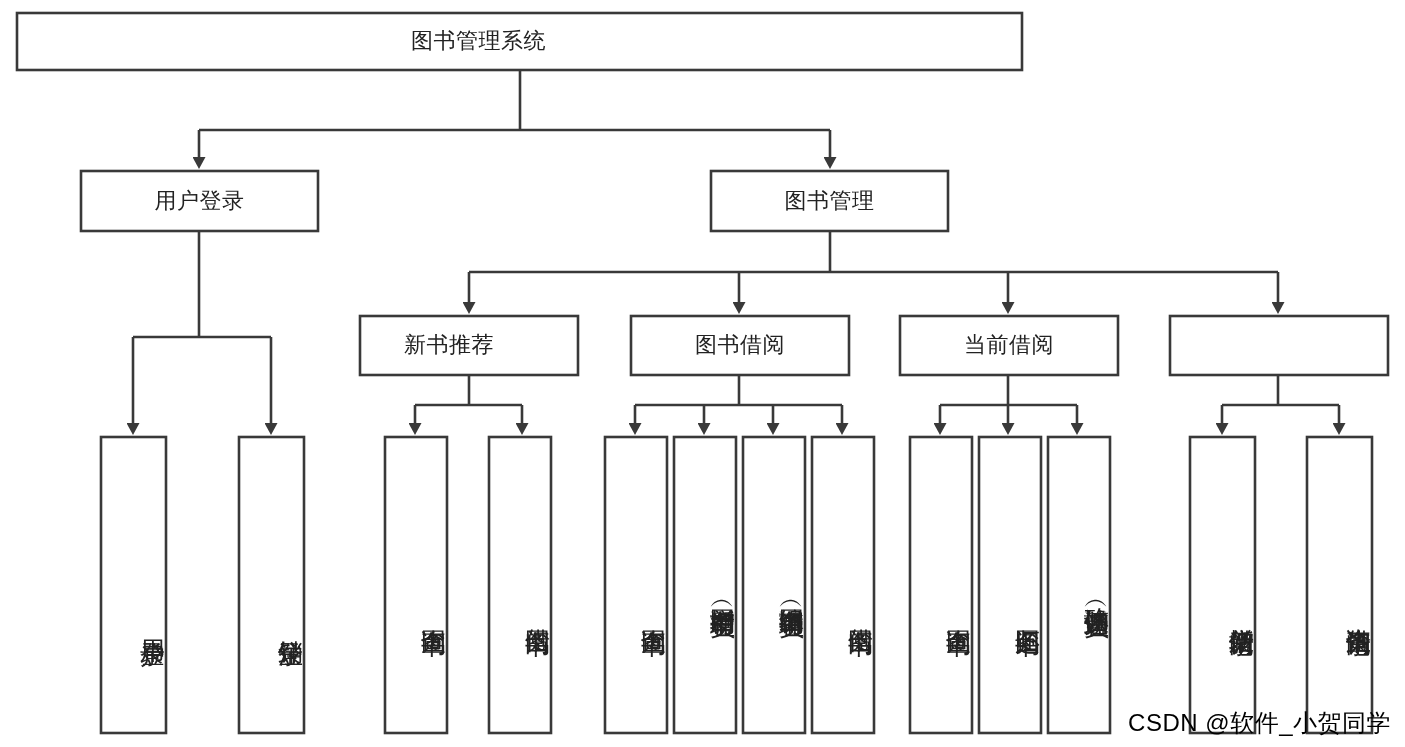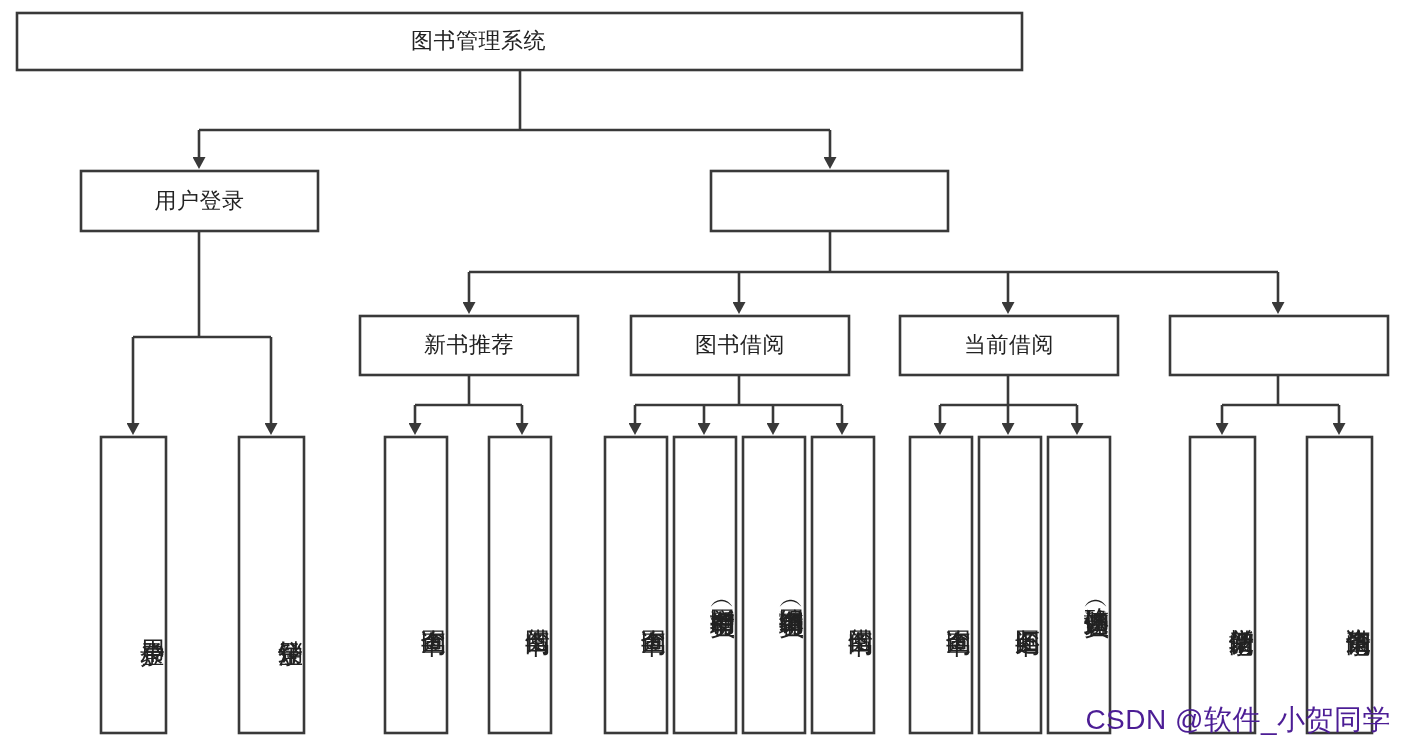--- a/index.html
+++ b/index.html
@@ -65,22 +65,22 @@
     box-sizing: border-box;
     pointer-events: none;
   }
   .node-label-v.pad-lg { padding-top: 74px; }
   .node-label-v.pad-md { padding-top: 52px; }
   .node-label-v.pad-sm { padding-top: 14px; }
   .watermark {
     position: absolute;
     right: 14px;
     bottom: 8px;
-    font-size: 28px;
-    color: #4c1d95;
+    font-size: 24px;
+    color: #000000;
     letter-spacing: 0.5px;
     white-space: nowrap;
     pointer-events: none;
   }
 </style>
 </head>
 <body>
 
 <div id="canvas">
 
@@ -158,22 +158,23 @@
     <rect class="node-box" x="979" y="437" width="62" height="296"></rect>
     <rect class="node-box" x="1048" y="437" width="62" height="296"></rect>
 
     <rect class="node-box" x="1190" y="437" width="65" height="296"></rect>
     <rect class="node-box" x="1307" y="437" width="65" height="296"></rect>
   </svg>
 
   <div class="node-label-h" style="left:17px; top:13px; width:923px; height:57px;border-radius:12px;">图书管理系统</div>
 
   <div class="node-label-h" style="left:81px; top:171px; width:237px; height:60px;">用户登录</div>
+  <div class="node-label-h" style="left:711px; top:171px; width:237px; height:60px;">图书管理</div>
 
-  <div class="node-label-h" style="left:360px; top:316px; width:218px; height:59px;">新书推荐</div>
+  <div class="node-label-h" style="left:340px; top:316px; width:218px; height:59px;">新书推荐</div>
   <div class="node-label-h" style="left:900px; top:316px; width:218px; height:59px;">当前借阅</div>
   <div class="node-label-h" style="left:631px; top:316px; width:218px; height:59px;">图书借阅</div>
 
   <div class="node-label-v pad-lg" style="left:101px; top:437px; width:65px; height:296px;">用户登录</div>
   <div class="node-label-v pad-lg" style="left:239px; top:437px; width:65px; height:296px;">注销登录</div>
 
   <div class="node-label-v pad-md" style="left:385px; top:437px; width:62px; height:296px;">查询图书</div>
   <div class="node-label-v pad-md" style="left:489px; top:437px; width:62px; height:296px;">借阅图书</div>
 
   <div class="node-label-v pad-md" style="left:605px; top:437px; width:62px; height:296px;">查询图书</div>

